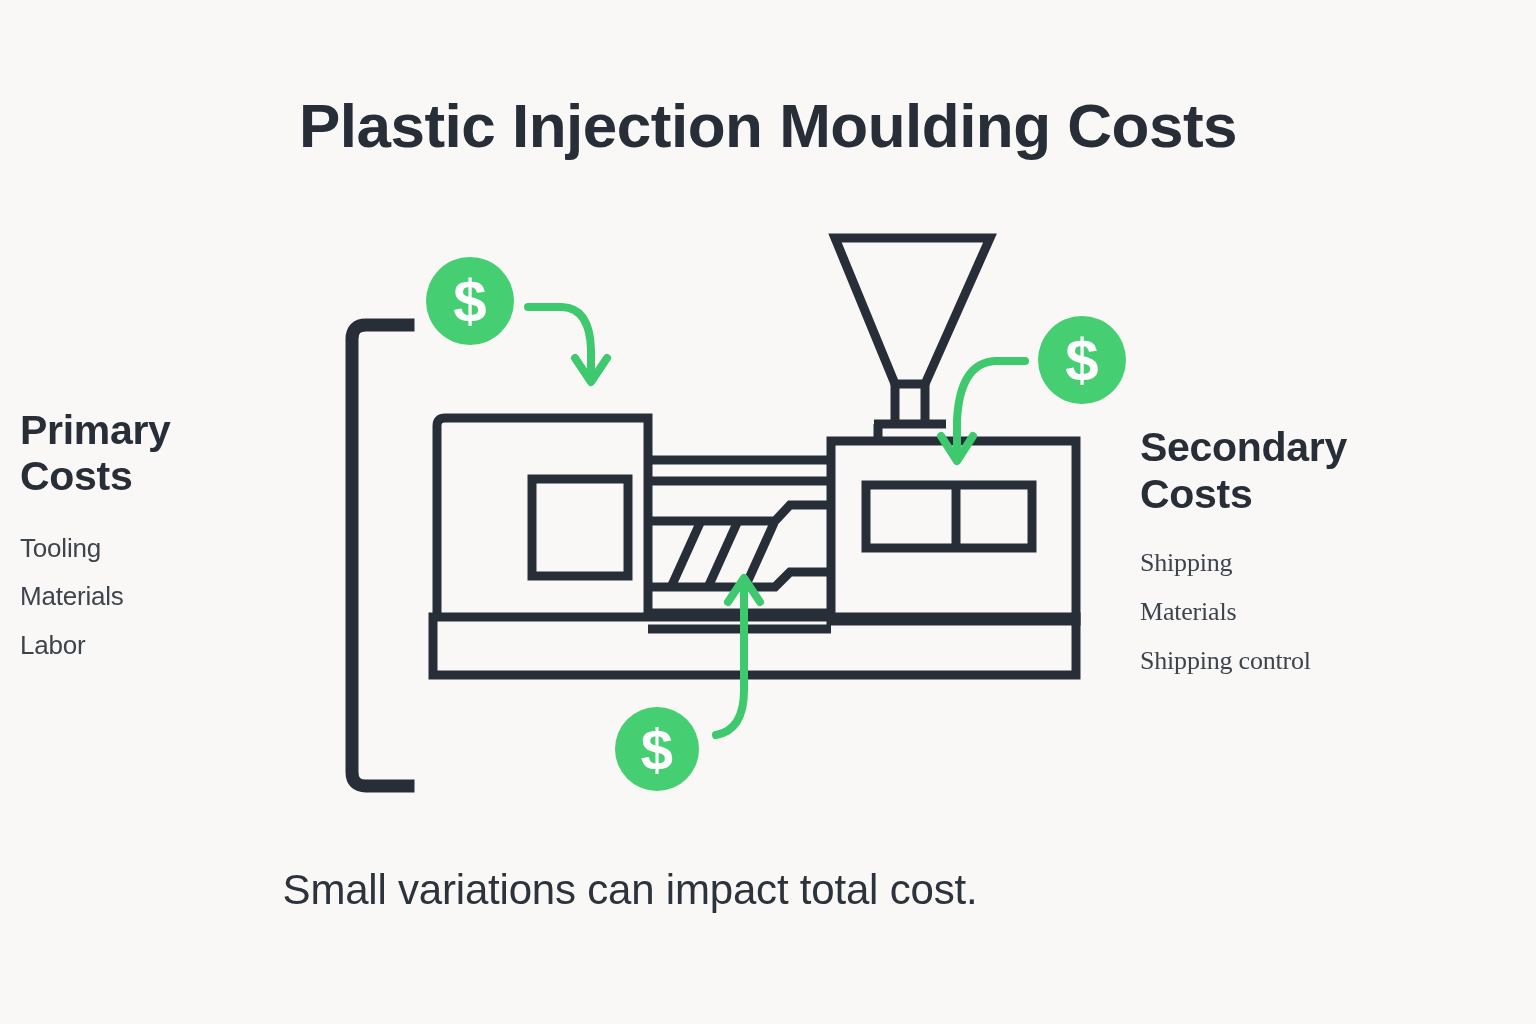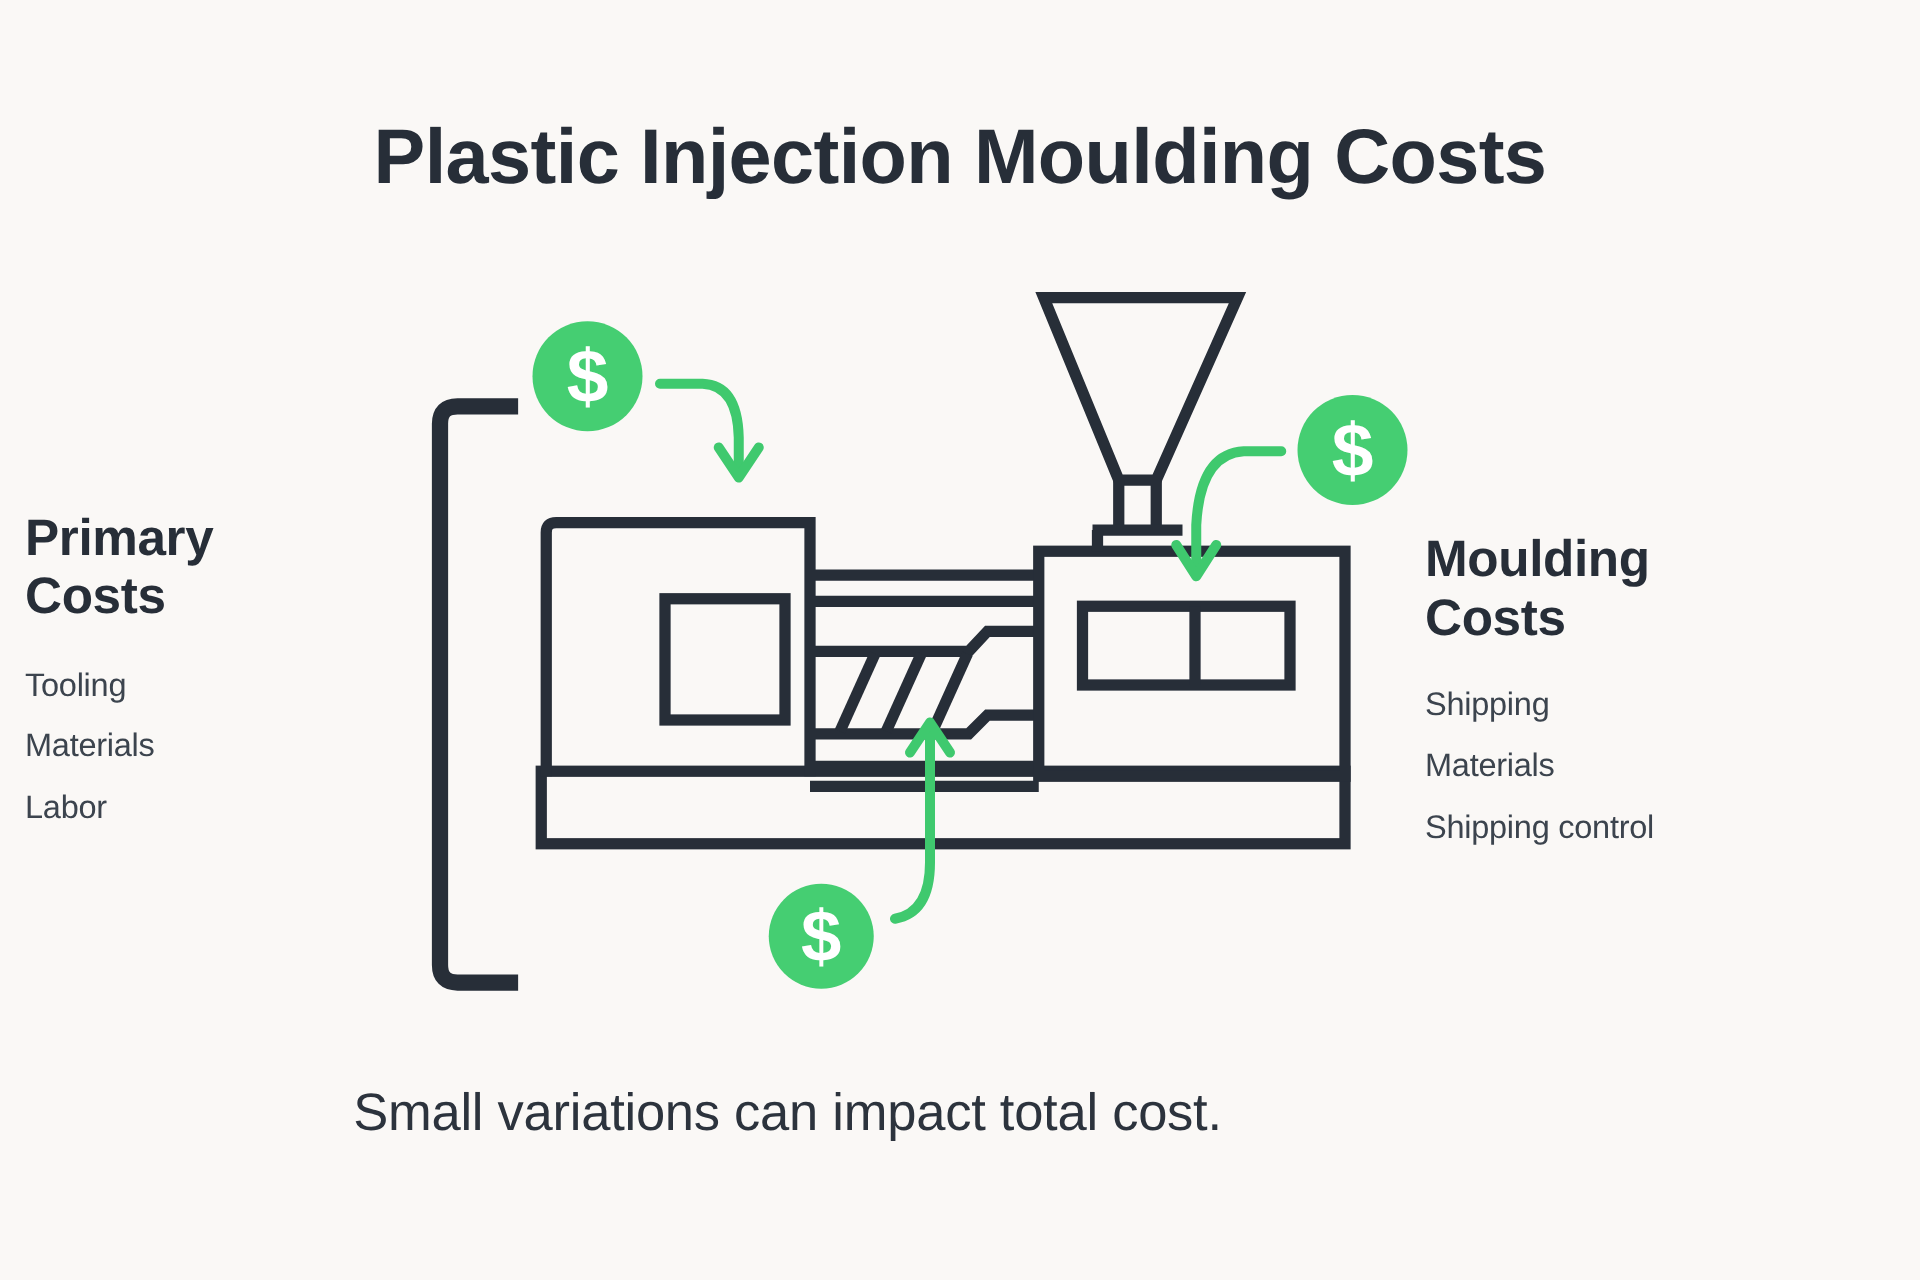--- a/index.html
+++ b/index.html
@@ -77,21 +77,21 @@
   }
   .col-item {
     font-size: 26px;
     font-weight: 400;
     color: #3c444e;
     line-height: 1.87;
     letter-spacing: -0.2px;
     white-space: nowrap;
   }
   .col-right .col-heading { line-height: 1.14; }
-  .col-right .col-items { margin-top: 22px; }
+  .col-right .col-items { margin-top: 22px; font-family: Liberation Serif, serif; }
 
   
   .stage {
     position: absolute;
     left: 0;
     top: 0;
     width: 1536px;
     height: 1024px;
     pointer-events: none;
   }
@@ -114,21 +114,21 @@
     </div>
     <div class="col-items">
       <div class="col-item">Tooling</div>
       <div class="col-item">Materials</div>
       <div class="col-item">Labor</div>
     </div>
   </div>
 
   <div class="col col-right">
     <div class="col-heading">
-      <div>Moulding</div>
+      <div>Secondary</div>
       <div>Costs</div>
     </div>
     <div class="col-items">
       <div class="col-item">Shipping</div>
       <div class="col-item">Materials</div>
       <div class="col-item">Shipping control</div>
     </div>
   </div>
 
   <svg class="stage" viewBox="0 0 1536 1024">

